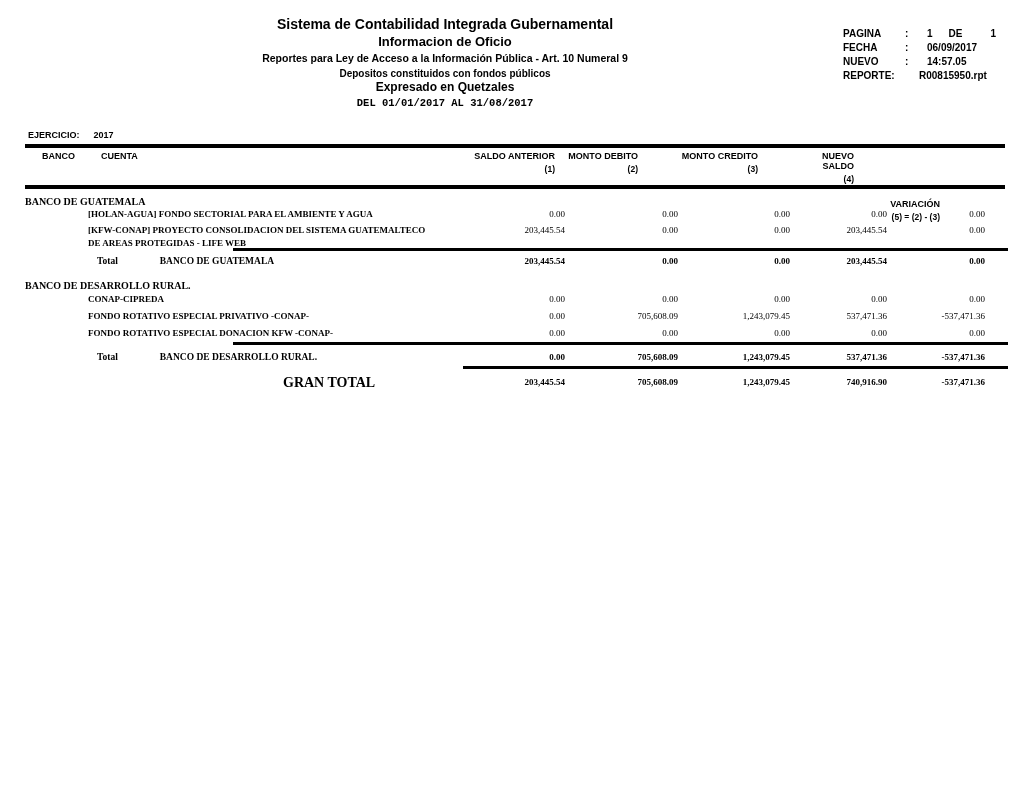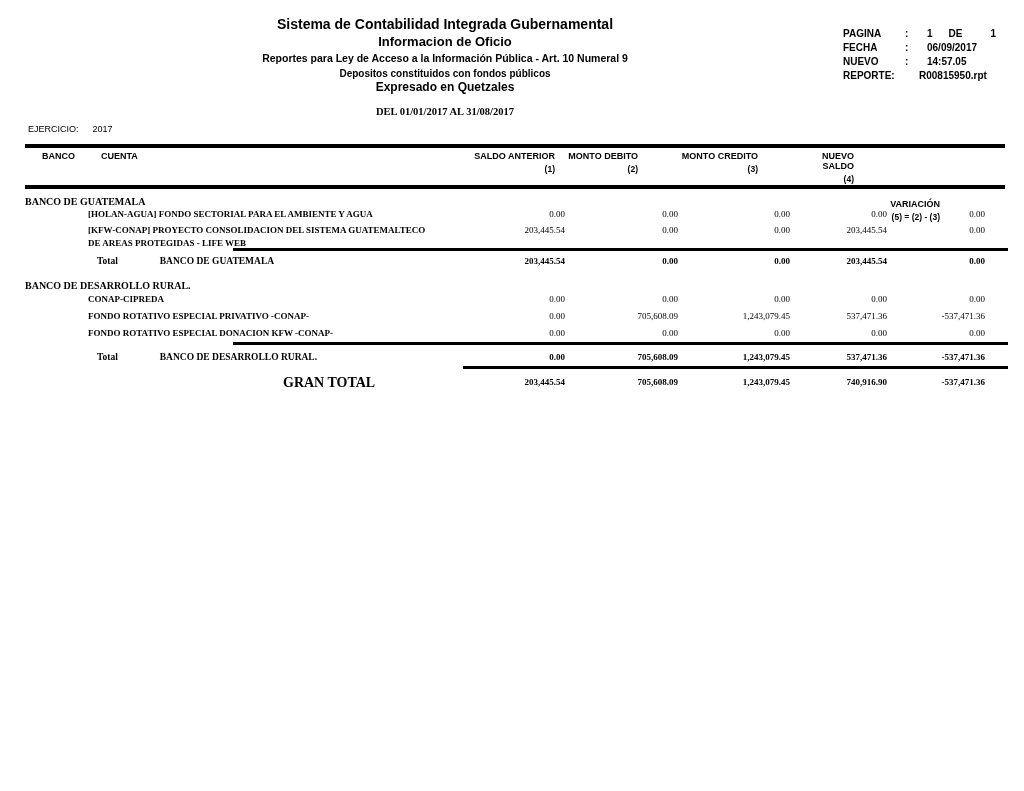--- a/index.html
+++ b/index.html
@@ -6,32 +6,32 @@
   body{width:1024px;height:791px;position:relative;overflow:hidden;color:#000;}
 
   
   #report-header{position:absolute;left:225px;top:18px;width:440px;text-align:center;}
   .h-title{font-family:"Liberation Sans",sans-serif;font-weight:bold;font-size:14px;line-height:12px;}
   .h-sub1{font-family:"Liberation Sans",sans-serif;font-weight:bold;font-size:13px;line-height:9px;margin-top:7px;}
   .h-sub2{font-family:"Liberation Sans",sans-serif;font-weight:bold;font-size:10.5px;line-height:12px;margin-top:6px;}
   .h-sub3{font-family:"Liberation Sans",sans-serif;font-weight:bold;font-size:10px;line-height:11px;margin-top:4px;}
   .h-sub4{font-family:"Liberation Sans",sans-serif;font-weight:bold;font-size:12px;line-height:9px;margin-top:4px;}
   .h-sub5{font-family:"Liberation Sans",sans-serif;font-weight:bold;font-size:8.5px;line-height:10px;margin-top:7px;}
-  .h-period{font-family:Liberation Serif, serif;font-weight:bold;font-size:10.5px;line-height:12px;margin-top:14px;text-align:center;}
+  .h-period{font-family:Liberation Mono, monospace;font-weight:bold;font-size:10.5px;line-height:12px;margin-top:5px;text-align:center;}
 
   
   #meta-block{position:absolute;left:843px;top:28px;width:176px;
     font-family:"Liberation Sans",sans-serif;font-weight:bold;font-size:10px;}
   .meta-row{display:grid;grid-template-columns:62px 14px 1fr;height:14px;align-items:start;}
   .meta-val-group{display:flex;}
   .meta-pg1{margin-left:8px;} .meta-de{margin-left:16px;} .meta-pg2{margin-left:28px;}
 
   
-  #ejercicio{position:absolute;left:28px;top:124px;
-    font-family:"Liberation Sans",sans-serif;font-weight:normal;font-size:9px;}
+  #ejercicio{position:absolute;left:28px;top:130px;
+    font-family:"Liberation Sans",sans-serif;font-weight:bold;font-size:9px;}
   #ejercicio .val{margin-left:14px;}
 
   
   .rule{position:absolute;background:#000;height:3.5px;}
   #rule-head-top{left:25px;top:144px;width:980px;}
   #rule-head-bottom{left:25px;top:185px;width:980px;}
   #rule-total-1{left:233px;top:248px;width:775px;height:3px;}
   #rule-total-2{left:233px;top:342px;width:775px;height:3px;}
   #rule-grand{left:463px;top:366px;width:545px;height:3px;}
 

